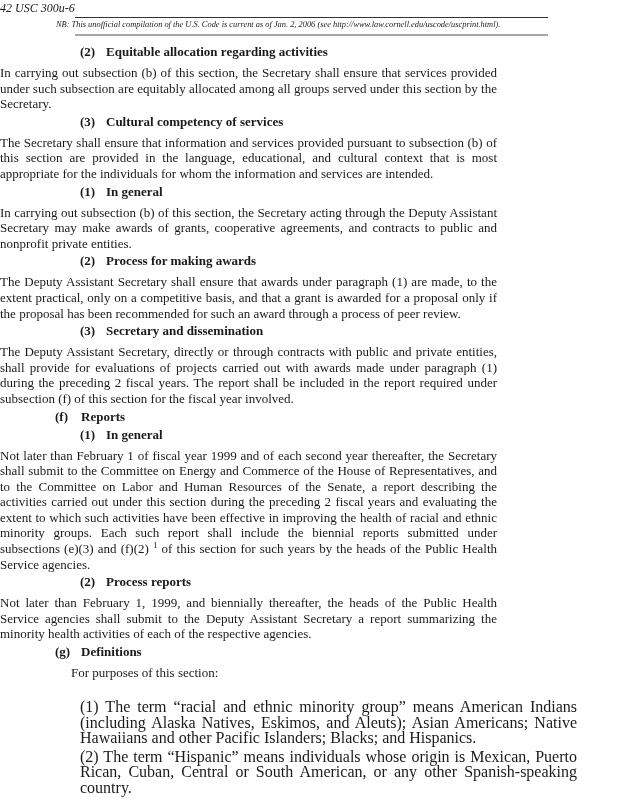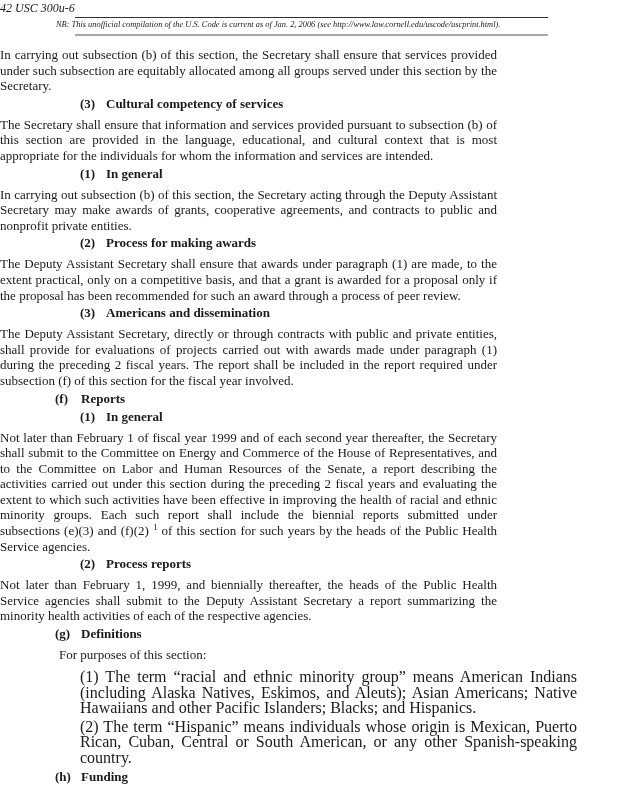--- a/index.html
+++ b/index.html
@@ -34,55 +34,58 @@
     height: 18px;
   }
   .num { display: inline-block; width: 26px; }
   .h1 .num { width: 26px; }
   .para {
     margin: 0 0 2px 0; width: 497px;
     font-size: 13px; line-height: 15.6px; text-align: justify;
   }
   .para-after-head { margin-top: 3px; }
   .lead {
-    margin: 4px; padding-left: 55px; font-size: 13px; line-height: 16px; height: 18px;
+    margin: 16px; padding-left: 55px; font-size: 13px; line-height: 16px; height: 18px;
   }
   .def {
     margin: 0 0 3px 0; padding-left: 80px; width: 497px;
     font-size: 16px; line-height: 15.6px; text-align: justify;
   }
   sup { font-size: 9px; line-height: 0; vertical-align: 5px; }
 </style>
 </head>
 <body>
 
 <div class="page-header-title">42 USC 300u-6</div>
 <div class="rule-top"></div>
 <div class="nb-line">NB: This unofficial compilation of the U.S. Code is current as of Jan. 2, 2006 (see http://www.law.cornell.edu/uscode/uscprint.html).</div>
 <div class="rule-gray"></div>
 
 <div class="content">
 
+  <div class="h2">
+    <span class="num">(2)</span><span>Equitable allocation regarding activities</span>
+  </div>
   <p class="para para-after-head">In carrying out subsection (b) of this section, the Secretary shall ensure that services provided under such subsection are equitably allocated among all groups served under this section by the Secretary.</p>
 
   <div class="h2">
     <span class="num">(3)</span><span>Cultural competency of services</span>
   </div>
   <p class="para para-after-head">The Secretary shall ensure that information and services provided pursuant to subsection (b) of this section are provided in the language, educational, and cultural context that is most appropriate for the individuals for whom the information and services are intended.</p>
 
   <div class="h2">
     <span class="num">(1)</span><span>In general</span>
   </div>
   <p class="para para-after-head">In carrying out subsection (b) of this section, the Secretary acting through the Deputy Assistant Secretary may make awards of grants, cooperative agreements, and contracts to public and nonprofit private entities.</p>
   <div class="h2">
     <span class="num">(2)</span><span>Process for making awards</span>
   </div>
   <p class="para para-after-head">The Deputy Assistant Secretary shall ensure that awards under paragraph (1) are made, to the extent practical, only on a competitive basis, and that a grant is awarded for a proposal only if the proposal has been recommended for such an award through a process of peer review.</p>
   <div class="h2">
-    <span class="num">(3)</span><span>Americans and dissemination</span>
+    <span class="num">(3)</span><span>Secretary and dissemination</span>
   </div>
   <p class="para para-after-head">The Deputy Assistant Secretary, directly or through contracts with public and private entities, shall provide for evaluations of projects carried out with awards made under paragraph (1) during the preceding 2 fiscal years. The report shall be included in the report required under subsection (f) of this section for the fiscal year involved.</p>
 
   <div class="h1">
     <span class="num">(f)</span><span>Reports</span>
   </div>
   <div class="h2">
     <span class="num">(1)</span><span>In general</span>
   </div>
   <p class="para para-after-head"><span>Not later than February 1 of fiscal year 1999 and of each second year thereafter, the Secretary shall submit to the Committee on Energy and Commerce of the House of Representatives, and to the Committee on Labor and Human Resources of the Senate, a report describing the activities carried out under this section during the preceding 2 fiscal years and evaluating the extent to which such activities have been effective in improving the health of racial and ethnic minority groups. Each such report shall include the biennial reports submitted under subsections (e)(3) and (f)(2)</span> <sup>1</sup><span> of this section for such years by the heads of the Public Health Service agencies.</span></p>

